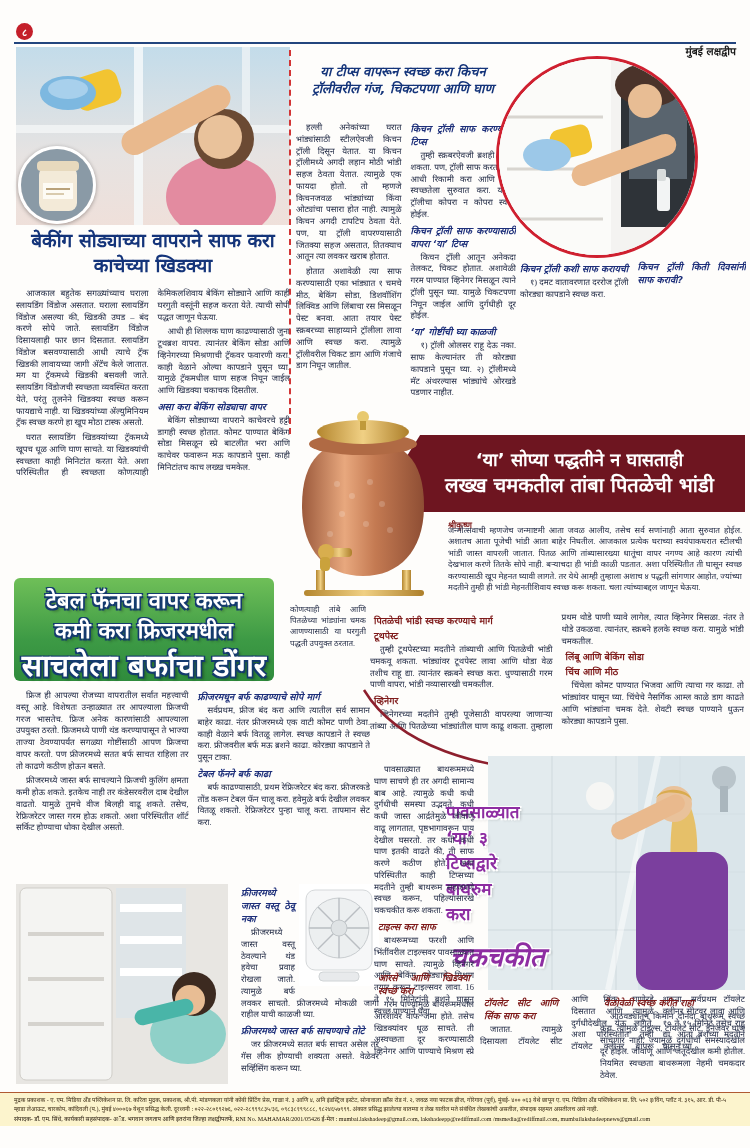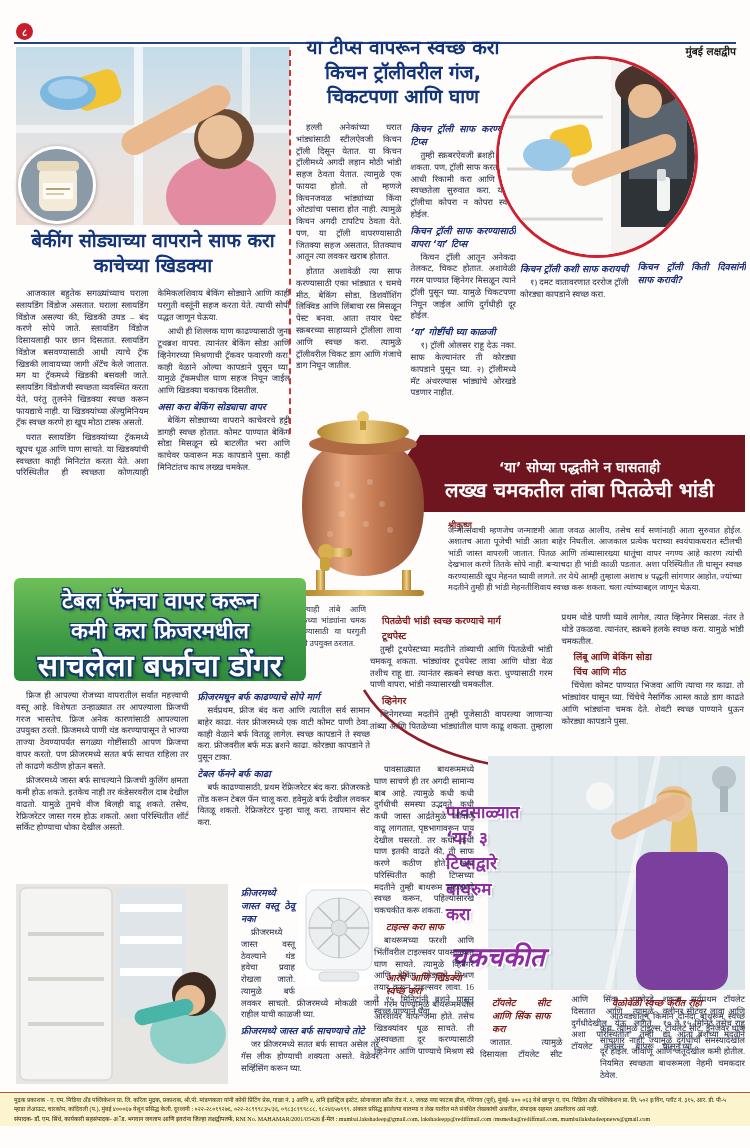--- a/index.html
+++ b/index.html
@@ -23,21 +23,21 @@
         text-shadow:-1.5px -1.5px 0 #143a6e,1.5px -1.5px 0 #143a6e,-1.5px 1.5px 0 #143a6e,1.5px 1.5px 0 #143a6e,3px 3px 3px rgba(0,0,0,.35);}
   .purple-hl{font-family:"DejaVu Sans",sans-serif;font-weight:bold;color:#8e2da2;line-height:1.5;
         text-shadow:-1.5px -1.5px 0 #fff,1.5px -1.5px 0 #fff,-1.5px 1.5px 0 #fff,1.5px 1.5px 0 #fff,2px 2px 3px rgba(0,0,0,.25);}
   
   .bt{font-size:8.4px;line-height:1.4;text-align:justify;overflow:hidden;}
   .bt p{margin:0 0 3px 0;text-indent:10px;}
   .cols2{column-count:2;column-gap:9px;}
   .cols3{column-count:3;column-gap:9px;}
   .sh-blue{font-family:"DejaVu Sans",sans-serif;font-weight:bold;font-style:italic;
            font-size:9.3px;color:#1d2f7a;margin:2px 0;text-indent:0;}
-  .sh-mar{font-family:"DejaVu Sans",sans-serif;font-weight:bold;font-size:9.3px;color:#7e1a1a;margin:2px 12px;text-indent:0;}
+  .sh-mar{font-family:"DejaVu Sans",sans-serif;font-weight:bold;font-size:9.3px;color:#7e1a1a;margin:2px 4px;text-indent:0;}
   .sh-mar-i{font-style:italic;}
   .byline{font-weight:bold;font-size:8.6px;color:#7e1a1a;}
   .dash-red{border-left:2px dashed #d23535;}
   .circle-photo{border-radius:50%;border:3px solid #cf2030;overflow:hidden;box-shadow:0 0 0 1px #fff inset;}
   .inset-circle{border-radius:50%;border:3px solid #fff;overflow:hidden;box-shadow:0 1px 4px rgba(0,0,0,.35);}
   
   .footer{background:#fcf4cd;border-top:1px solid #b05a32;font-size:6px;line-height:1.55;color:#33250f;
           padding:3px 14px 0 14px;overflow:hidden;}
   .footer .f1{color:#3a2a14;}
   .footer .f2{color:#1e1206;}
@@ -88,21 +88,21 @@
   <div class="abs hl-navy" style="left:16px;top:228px;width:274px;font-size:19px;">बेकींग सोड्याच्या वापराने साफ करा काचेच्या खिडक्या</div>
   <div class="abs bt cols2" style="left:16px;top:288px;width:274px;height:290px;">
     <p>आजकाल बहुतेक सगळ्यांच्याच घराला स्लायडिंग विंडोज असतात. घराला स्लायडिंग विंडोज असल्या की, खिडकी उघड – बंद करणे सोपे जाते. स्लायडिंग विंडोज दिसायलाही फार छान दिसतात. स्लायडिंग विंडोज बसवण्यासाठी आधी त्याचे ट्रॅक खिडकी लावायच्या जागी ॲटॅच केले जातात. मग या ट्रॅकमध्ये खिडकी बसवली जाते. स्लायडिंग विंडोजची स्वच्छता व्यवस्थित करता येते, परंतु तुलनेने खिडक्या स्वच्छ करून फायद्याचे नाही. या खिडक्यांच्या ॲल्युमिनियम ट्रॅक स्वच्छ करणे हा खूप मोठा टास्क असतो.</p>
     <p>घरात स्लायडिंग खिडक्यांच्या ट्रॅकमध्ये खूपच धूळ आणि घाण साचते. या खिडक्यांची स्वच्छता काही मिनिटांत करता येते. अशा परिस्थितीत ही स्वच्छता कोणत्याही केमिकलशिवाय बेकिंग सोड्याने आणि काही घरगुती वस्तूंनी सहज करता येते. त्याची सोपी पद्धत जाणून घेऊया.</p>
     <p>आधी ही शिल्लक घाण काढण्यासाठी जुना टूथब्रश वापरा. त्यानंतर बेकिंग सोडा आणि व्हिनेगरच्या मिश्रणाची ट्रॅकवर फवारणी करा. काही वेळाने ओल्या कापडाने पुसून घ्या. यामुळे ट्रॅकमधील घाण सहज निघून जाईल आणि खिडक्या चकाचक दिसतील.</p>
     <div class="sh-blue">असा करा बेकिंग सोड्याचा वापर</div>
     <p>बेकिंग सोड्याच्या वापराने काचेवरचे हट्टी डागही स्वच्छ होतात. कोमट पाण्यात बेकिंग सोडा मिसळून स्प्रे बाटलीत भरा आणि काचेवर फवारून मऊ कापडाने पुसा. काही मिनिटांतच काच लख्ख चमकेल.</p>
   </div>
 
   <div class="abs dash-red" style="left:289px;top:50px;height:384px;width:0;"></div>
-  <div class="abs hl-navy" style="left:296px;top:35px;width:214px;font-size:19px;">या टीप्स वापरून स्वच्छ करा किचन ट्रॉलीवरील गंज, चिकटपणा आणि घाण</div>
+  <div class="abs hl-navy" style="left:296px;top:64px;width:214px;font-size:13px;font-style:italic;">या टीप्स वापरून स्वच्छ करा किचन ट्रॉलीवरील गंज, चिकटपणा आणि घाण</div>
   <div class="abs bt cols2" style="left:296px;top:122px;width:220px;height:312px;">
     <p>हल्ली अनेकांच्या घरात भांड्यांसाठी स्टीलऐवजी किचन ट्रॉली दिसून येतात. या किचन ट्रॉलीमध्ये अगदी लहान मोठी भांडी सहज ठेवता येतात. त्यामुळे एक फायदा होतो. तो म्हणजे किचनजवळ भांड्यांच्या किंवा ओट्यांचा पसारा होत नाही. त्यामुळे किचन अगदी टापटिप ठेवता येते. पण, या ट्रॉली वापरण्यासाठी जितक्या सहज असतात, तितक्याच आतून त्या लवकर खराब होतात.</p>
     <p>होतात अशावेळी त्या साफ करण्यासाठी एका भांड्यात १ चमचे मीठ, बेकिंग सोडा, डिशवॉशिंग लिक्विड आणि लिंबाचा रस मिसळून पेस्ट बनवा. आता तयार पेस्ट स्क्रबरच्या साहाय्याने ट्रॉलीला लावा आणि स्वच्छ करा. त्यामुळे ट्रॉलीवरील चिकट डाग आणि गंजाचे डाग निघून जातील.</p>
     <div class="sh-blue">किचन ट्रॉली साफ करण्याच्या टिप्स</div>
     <p>तुम्ही स्क्रबरऐवजी ब्रशही वापरू शकता. पण, ट्रॉली साफ करताना ती आधी रिकामी करा आणि मगच स्वच्छतेला सुरुवात करा. यामुळे ट्रॉलीचा कोपरा न कोपरा स्वच्छ होईल.</p>
     <div class="sh-blue">किचन ट्रॉली साफ करण्यासाठी वापरा ‘या’ टिप्स</div>
     <p>किचन ट्रॉली आतून अनेकदा तेलकट, चिकट होतात. अशावेळी गरम पाण्यात व्हिनेगर मिसळून त्याने ट्रॉली पुसून घ्या. यामुळे चिकटपणा निघून जाईल आणि दुर्गंधीही दूर होईल.</p>
     <div class="sh-blue">‘या’ गोष्टींची घ्या काळजी</div>
     <p>१) ट्रॉली ओलसर राहू देऊ नका. साफ केल्यानंतर ती कोरड्या कापडाने पुसून घ्या. २) ट्रॉलीमध्ये मॅट अंथरल्यास भांड्यांचे ओरखडे पडणार नाहीत.</p>
   </div>
@@ -124,21 +124,21 @@
       <rect x="158" y="110" width="9" height="12" rx="2" fill="#d8dcdc"></rect>
     </svg>
   </div>
   <div class="abs bt cols2" style="left:520px;top:260px;width:226px;height:174px;">
     <div class="sh-blue">किचन ट्रॉली कशी साफ करायची</div>
     <p>१) दमट वातावरणात दररोज ट्रॉली कोरड्या कापडाने स्वच्छ करा.</p>
     <div class="sh-blue">किचन ट्रॉली किती दिवसांनी साफ करावी?</div>
   </div>
 
   <div class="abs band" style="left:388px;top:435px;width:357px;height:77px;padding-left:26px;box-sizing:border-box;">
-    <div style="font-size:14px;margin-top:22px;">‘या’ सोप्या पद्धतीने न घासताही</div>
+    <div style="font-size:18px;margin-top:12px;">‘या’ सोप्या पद्धतीने न घासताही</div>
     <div style="font-size:20px;">लख्ख चमकतील तांबा पितळेची भांडी</div>
   </div>
   <div class="abs" style="left:282px;top:384px;width:162px;height:214px;">
     <svg width="162" height="214" viewBox="0 0 162 214">
       <defs>
         <linearGradient id="cop" x1="0" y1="0" x2="1" y2="0">
           <stop offset="0" stop-color="#9c5a3c"></stop>
             <stop offset="0.35" stop-color="#e8a87e"></stop>
           <stop offset="0.6" stop-color="#c47a52"></stop>
             <stop offset="1" stop-color="#8e4e34"></stop>
@@ -188,21 +188,21 @@
     <div class="sh-mar">व्हिनेगर</div>
     <p>व्हिनेगरच्या मदतीने तुम्ही पूजेसाठी वापरल्या जाणाऱ्या तांब्या आणि पितळेच्या भांड्यांतील घाण काढू शकता. तुम्हाला प्रथम थोडे पाणी घ्यावे लागेल, त्यात व्हिनेगर मिसळा. नंतर ते थोडे उकळवा. त्यानंतर, स्क्रबने हलके स्वच्छ करा. यामुळे भांडी चमकतील.</p>
     <div class="sh-mar">लिंबू आणि बेकिंग सोडा</div>
     <div class="sh-mar">चिंच आणि मीठ</div>
     <p>चिंचेला कोमट पाण्यात भिजवा आणि त्याचा गर काढा. तो भांड्यांवर घासून घ्या. चिंचेचे नैसर्गिक आम्ल काळे डाग काढते आणि भांड्यांना चमक देते. शेवटी स्वच्छ पाण्याने धुऊन कोरड्या कापडाने पुसा.</p>
   </div>
   <svg class="abs" style="left:358px;top:686px;" width="215" height="92" viewBox="0 0 215 92">
     <path d="M6,4 C40,60 120,84 210,86" stroke="#8d1f2d" stroke-width="2.5" fill="none"></path>
   </svg>
 
-  <div class="abs greenbox" style="left:14px;top:578px;width:292px;height:103px;">
+  <div class="abs greenbox" style="left:14px;top:578px;width:260px;height:103px;">
     <div style="font-size:22px;margin-top:6px;">टेबल फॅनचा वापर करून</div>
     <div style="font-size:22px;">कमी करा फ्रिजरमधील</div>
     <div style="font-size:30px;">साचलेला बर्फाचा डोंगर</div>
   </div>
   <div class="abs bt cols2" style="left:16px;top:690px;width:354px;height:192px;">
     <p>फ्रिज ही आपल्या रोजच्या वापरातील सर्वांत महत्त्वाची वस्तू आहे. विशेषतः उन्हाळ्यात तर आपल्याला फ्रिजची गरज भासतेच. फ्रिज अनेक कारणांसाठी आपल्याला उपयुक्त ठरतो. फ्रिजमध्ये पाणी थंड करण्यापासून ते भाज्या ताज्या ठेवण्यापर्यंत सगळ्या गोष्टींसाठी आपण फ्रिजचा वापर करतो. पण फ्रीजरमध्ये सतत बर्फ साचत राहिला तर तो काढणे कठीण होऊन बसते.</p>
     <p>फ्रीजरमध्ये जास्त बर्फ साचल्याने फ्रिजची कुलिंग क्षमता कमी होऊ शकते. इतकेच नाही तर कंडेसरवरील दाब देखील वाढतो. यामुळे तुमचे वीज बिलही वाढू शकते. तसेच, रेफ्रिजरेटर जास्त गरम होऊ शकतो. अशा परिस्थितीत शॉर्ट सर्किट होण्याचा धोका देखील असतो.</p>
     <div class="sh-blue">फ्रीजरमधून बर्फ काढण्याचे सोपे मार्ग</div>
     <p>सर्वप्रथम, फ्रीज बंद करा आणि त्यातील सर्व सामान बाहेर काढा. नंतर फ्रीजरमध्ये एक वाटी कोमट पाणी ठेवा. काही वेळाने बर्फ वितळू लागेल. स्वच्छ कापडाने ते स्वच्छ करा. फ्रीजवरील बर्फ मऊ ब्रशने काढा. कोरड्या कापडाने ते पुसून टाका.</p>
     <div class="sh-blue">टेबल फॅनने बर्फ काढा</div>

